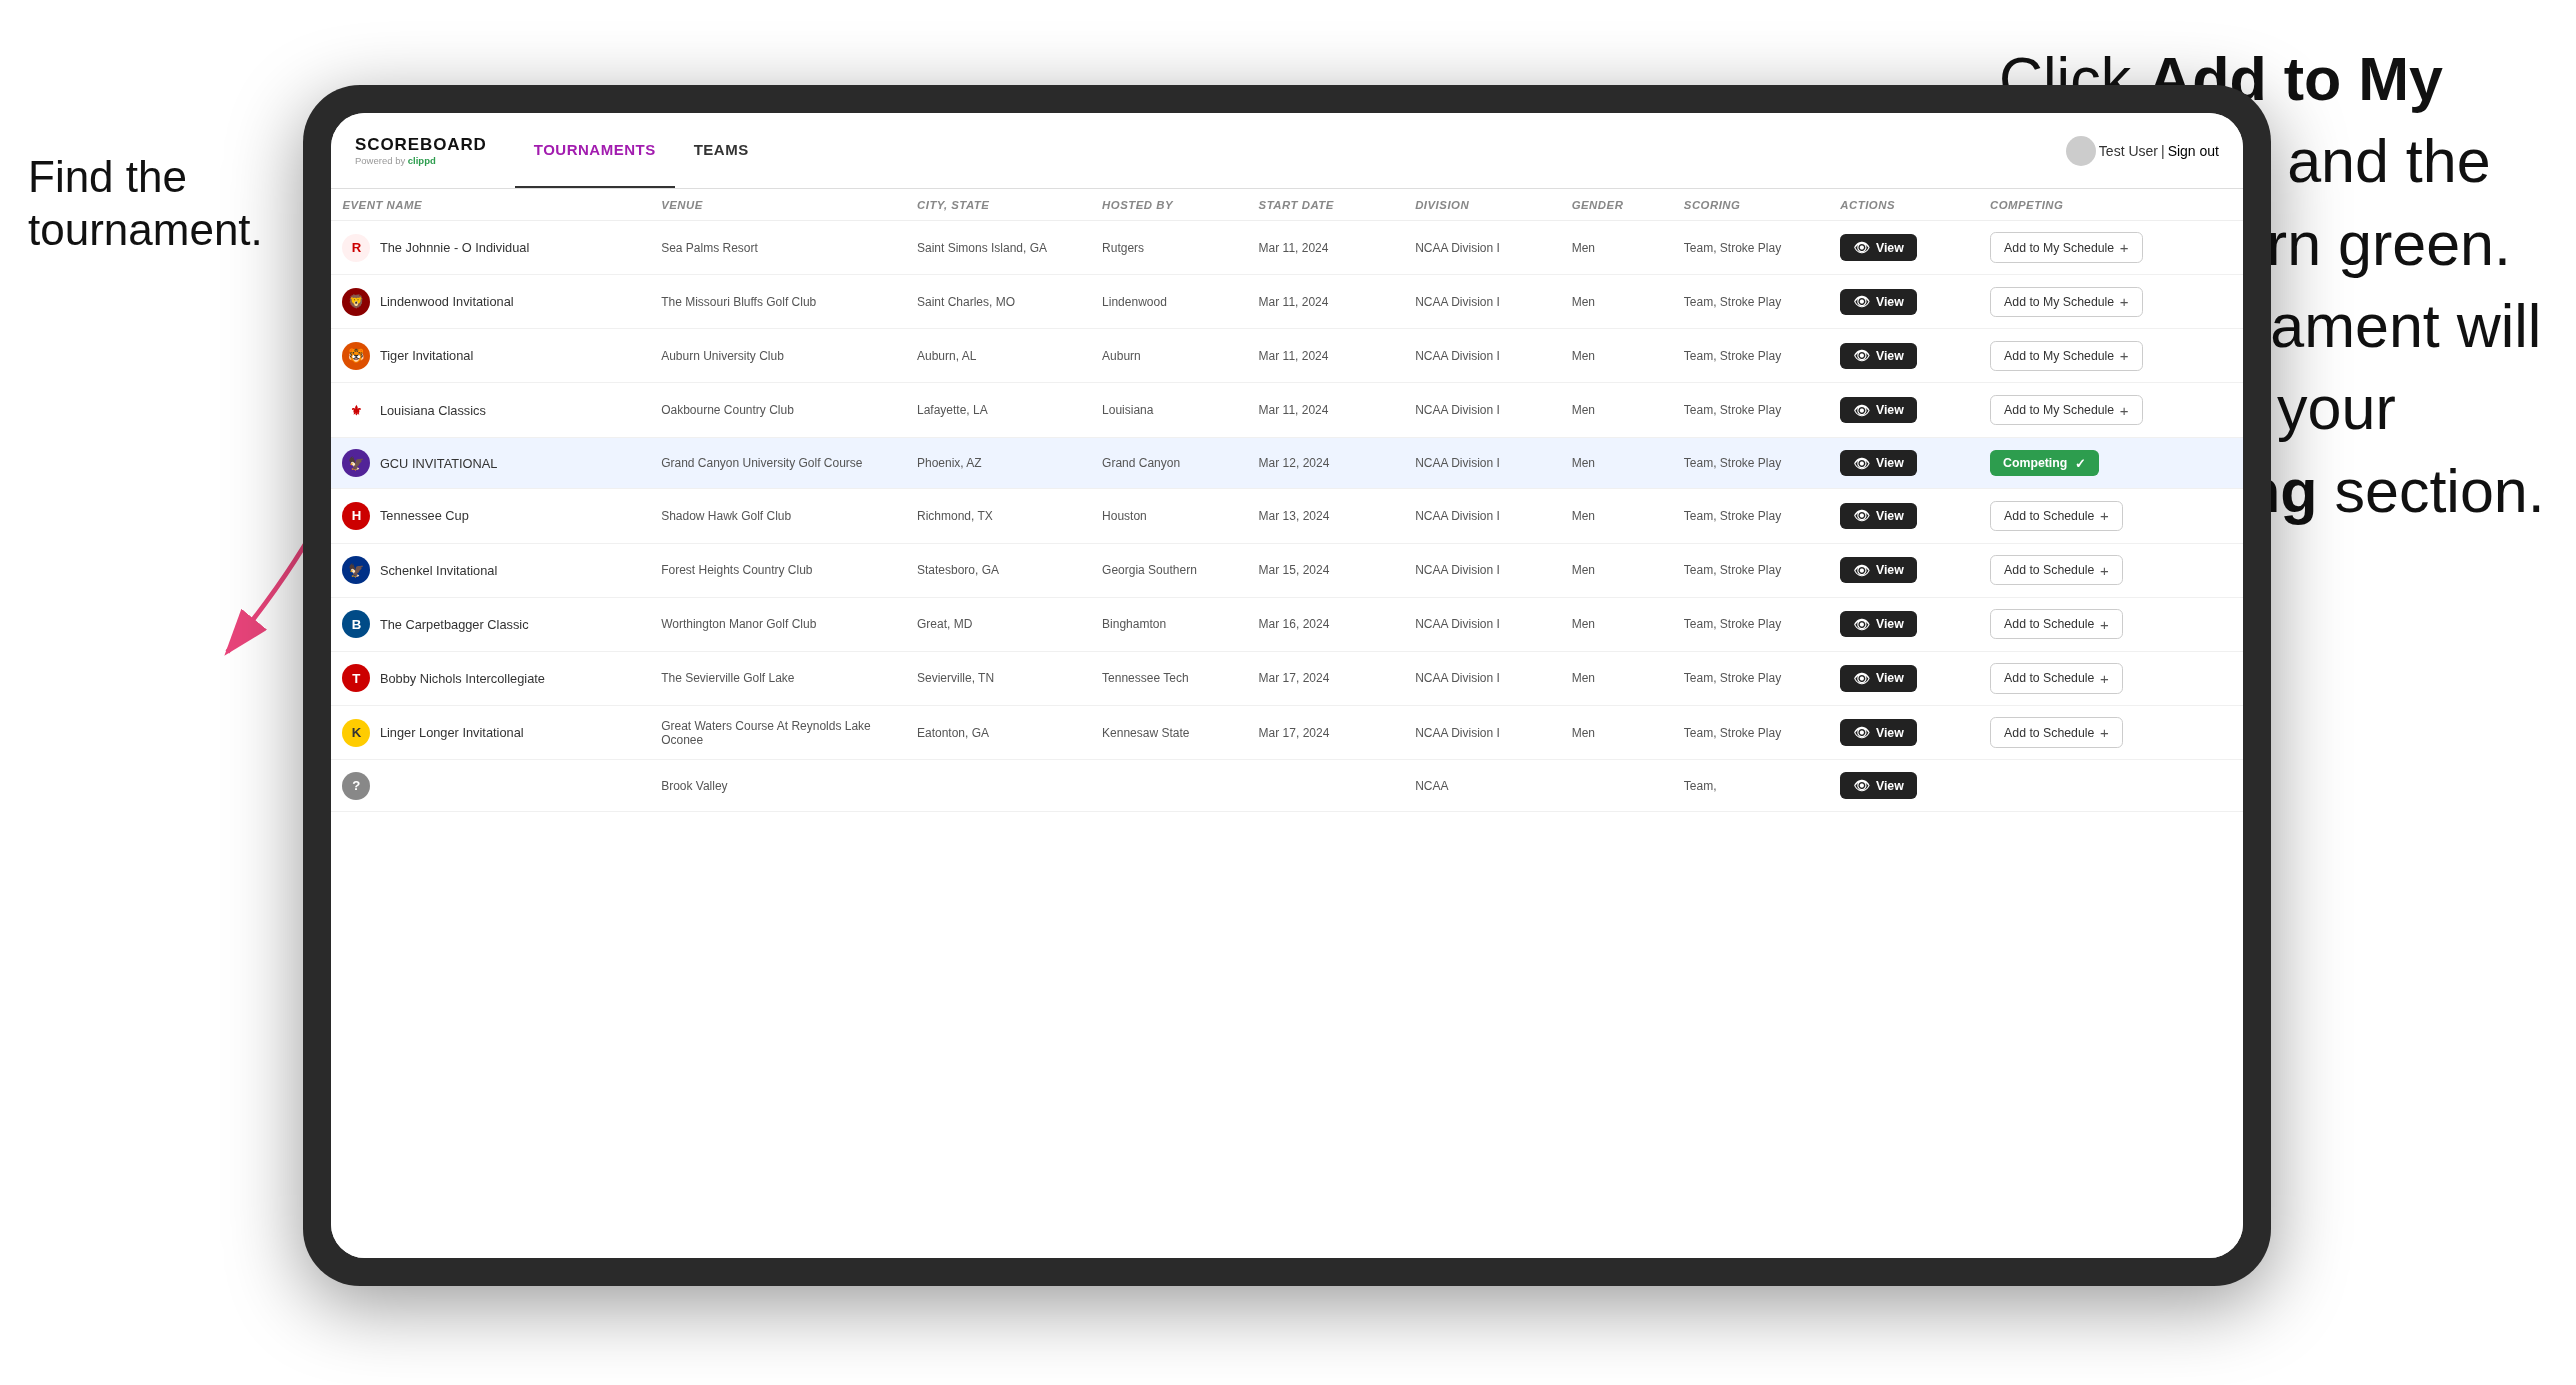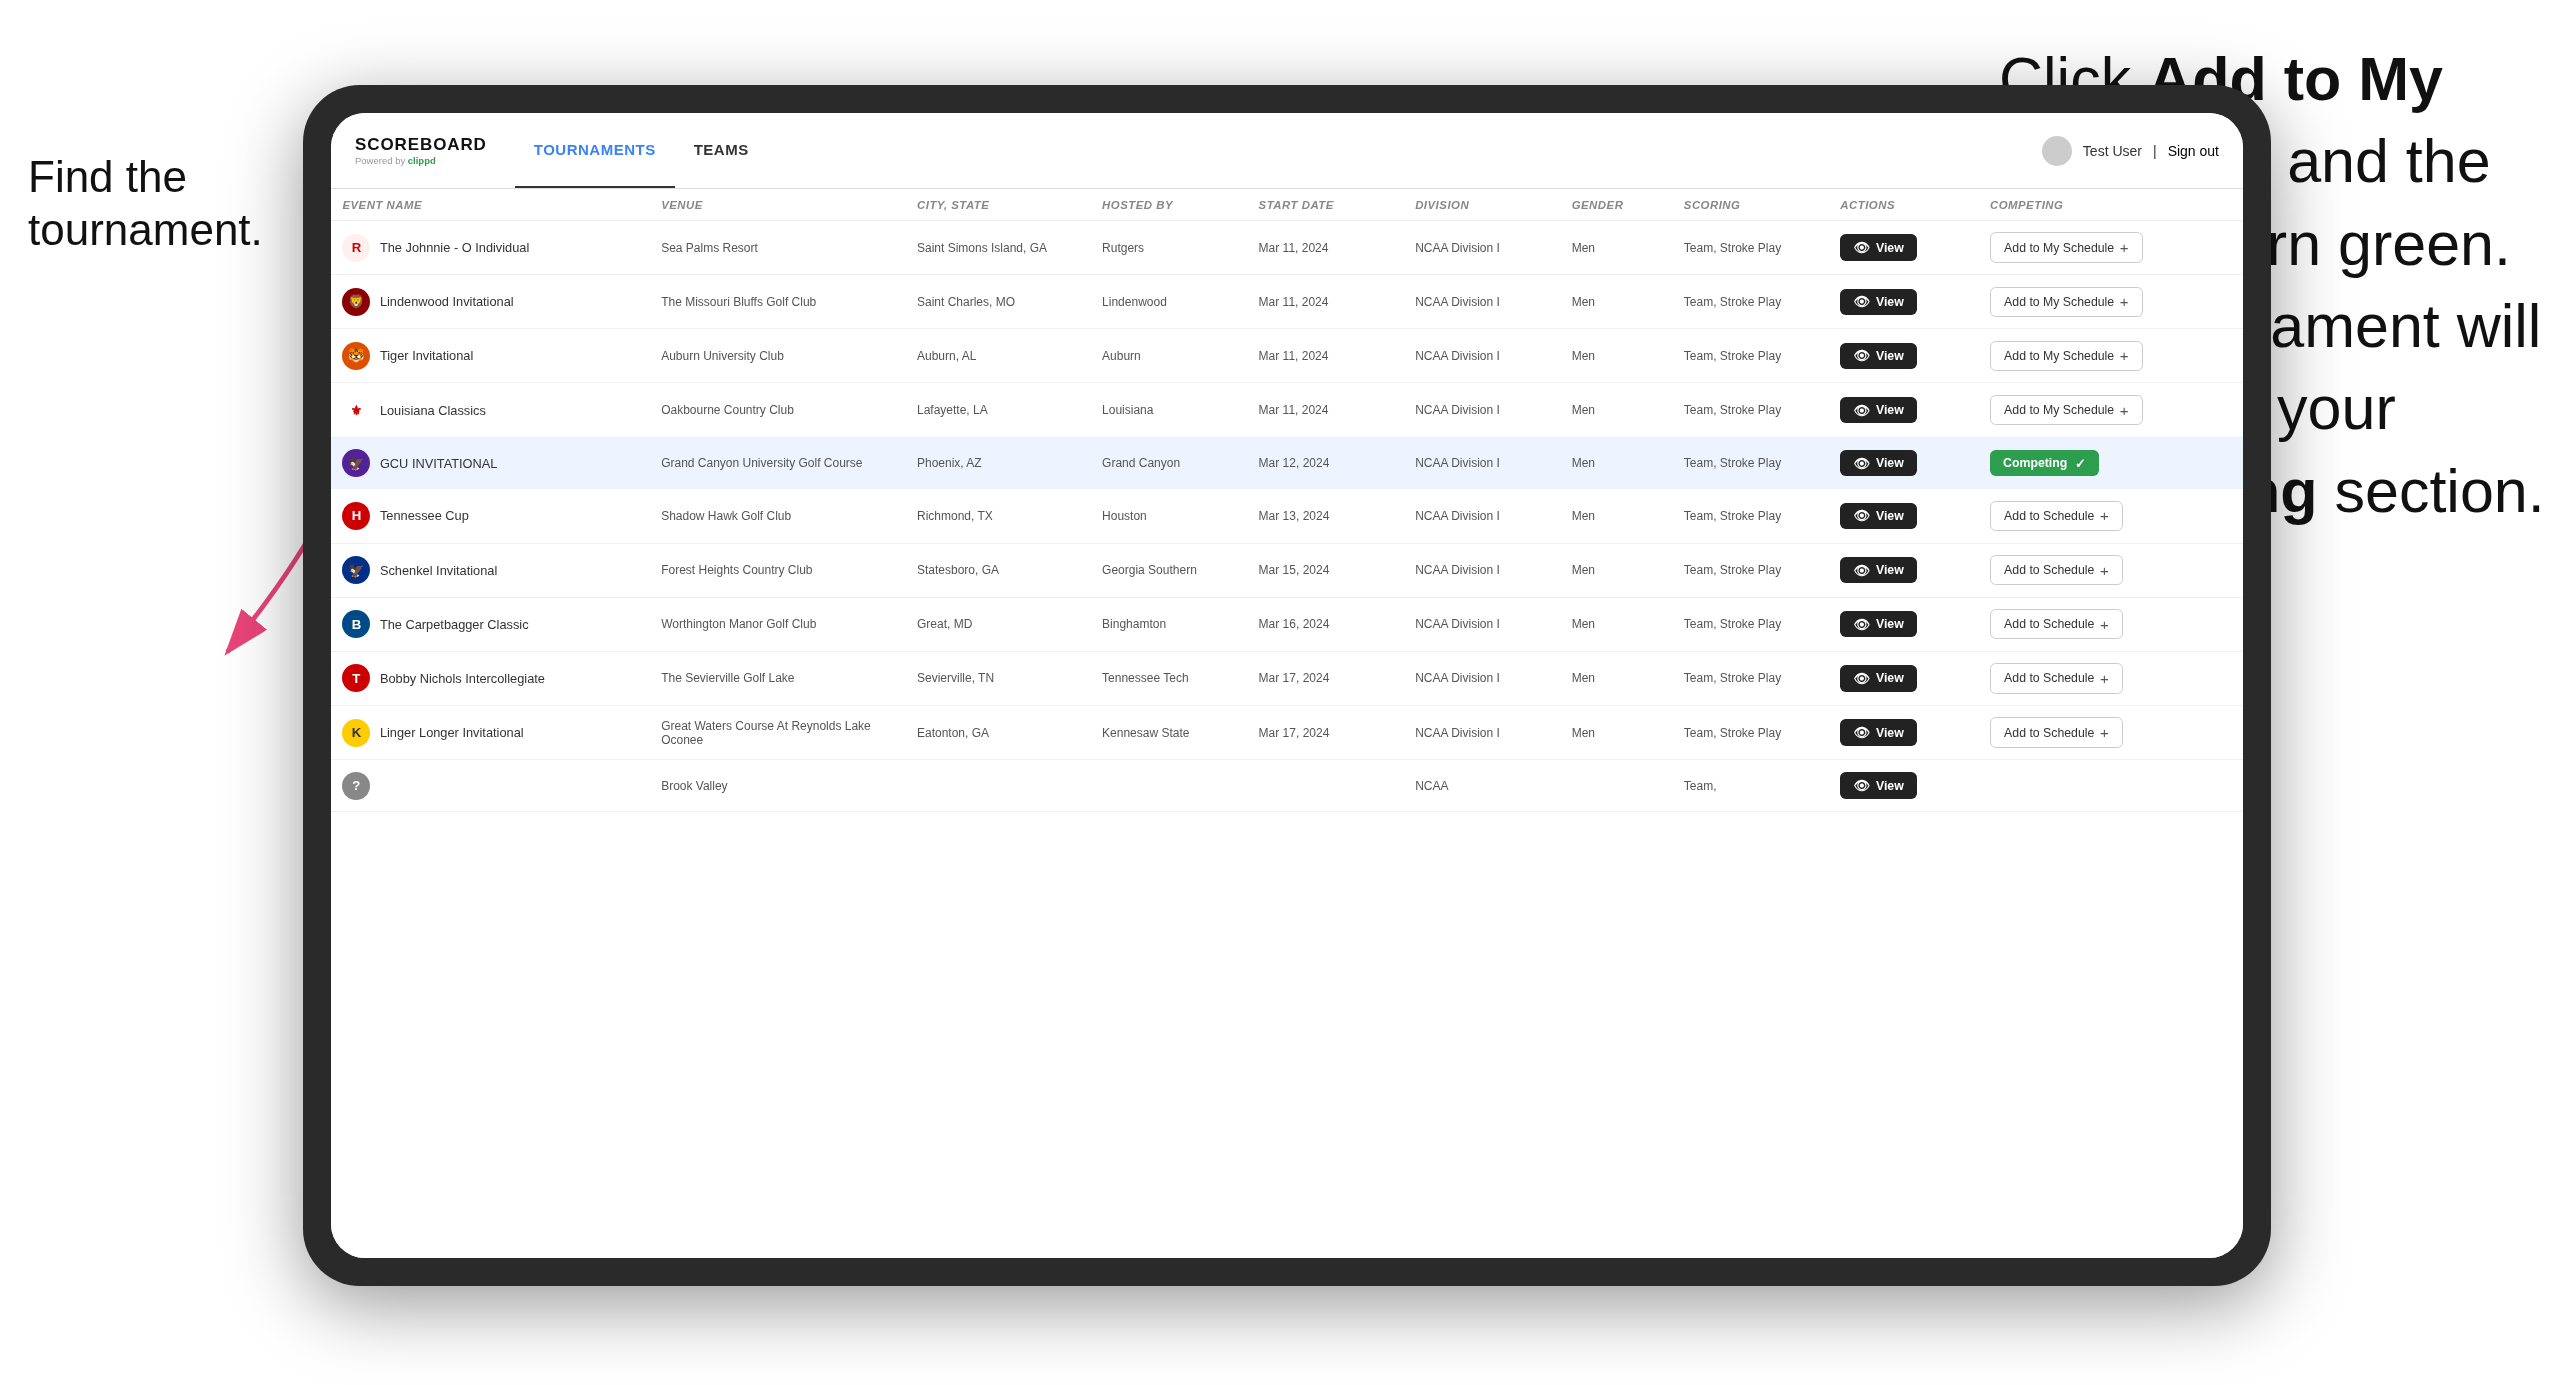--- a/index.html
+++ b/index.html
@@ -85,27 +85,27 @@
       align-items: center;
       font-size: 15px;
       font-weight: 600;
       color: #333;
       border-bottom: 2.8px solid transparent;
       cursor: pointer;
       letter-spacing: 0.5px;
     }
     .nav-tab.active {
       border-bottom-color: #333;
-      color: #3b82f6;
+      color: #a21caf;
     }
 
     .header-right {
       display: flex;
       align-items: center;
-      gap: 11px;
+      gap: 3px;
       font-size: 14px;
       color: #333;
     }
     .user-avatar {
       width: 30px;
       height: 30px;
       background: #ccc;
       border-radius: 50%;
     }
     .sign-out-link {

